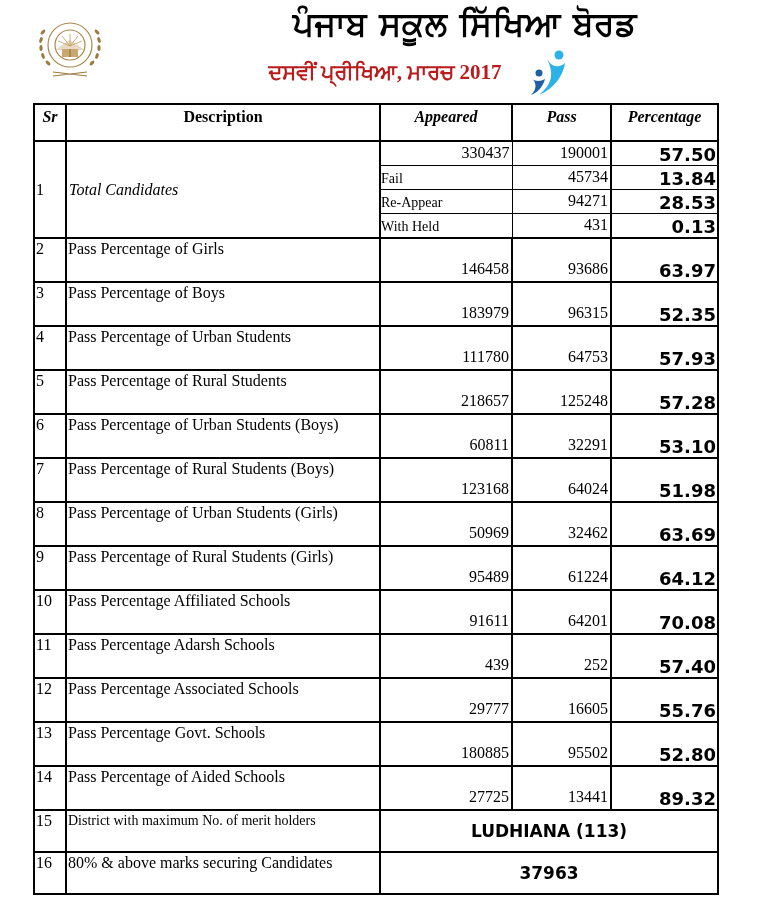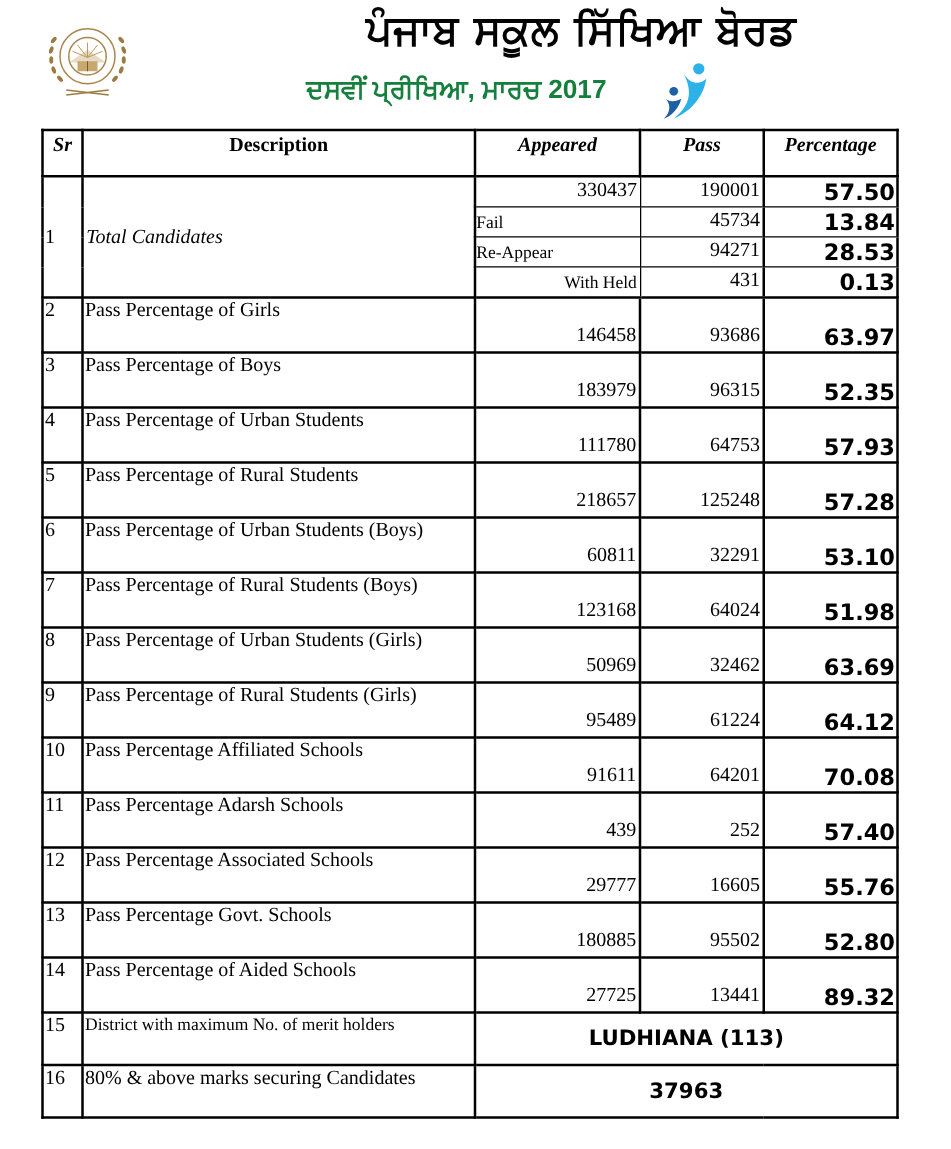--- a/index.html
+++ b/index.html
@@ -1,19 +1,19 @@
 <!DOCTYPE html>
 <html><head>
 <meta charset="utf-8">
 <style>
   html, body { margin: 0; padding: 0; background: #ffffff; }
   body { width: 761px; height: 919px; position: relative; overflow: hidden; font-family: "DejaVu Serif", serif; color: #000; }
   .logo { position: absolute; left: 33px; top: 10px; width: 74px; height: 74px; }
   .title-main { position: absolute; left: 217px; top: 4px; width: 420px; text-align: right; font-family: "DejaVu Sans", sans-serif; font-weight: bold; font-size: 33px; letter-spacing: 0.5px; color: #000; }
-  .title-sub { position: absolute; left: 245px; top: 60px; width: 280px; font-family: Liberation Sans, sans-serif; font-weight: bold; font-size: 21px; color: #15803d; }
+  .title-sub { position: absolute; left: 245px; top: 60px; width: 280px; text-align: center; font-family: Liberation Serif, serif; font-weight: bold; font-size: 21px; color: #b91c1c; }
   .brand { position: absolute; left: 527px; top: 48px; height: 52px; width: 230px; display: flex; align-items: center; }
   .brand svg { width: 44px; height: 50px; }
   .brand-text { font-family: "DejaVu Sans", sans-serif; font-size: 22px; color: #2cb2e8; margin-left: 6px; letter-spacing: 0.2px; }
 
   table.results { position: absolute; left: 33px; top: 103px; width: 684px; border-collapse: collapse; table-layout: fixed; }
   table.results td, table.results th { border: 2.5px solid #000; padding: 0 2px; vertical-align: top; font-family: "Liberation Serif", serif; font-size: 16px; line-height: 20px; }
   col.c-sr { width: 32px; }
   col.c-desc { width: 314px; }
   col.c-app { width: 132px; }
   col.c-pass { width: 99px; }
@@ -109,21 +109,21 @@
       <td class="sub-label">Fail</td>
       <td class="num">45734</td>
       <td class="pct">13.84</td>
     </tr>
     <tr class="sub">
       <td class="sub-label">Re-Appear</td>
       <td class="num">94271</td>
       <td class="pct">28.53</td>
     </tr>
     <tr class="sub">
-      <td class="sub-label" style="border-bottom-width:2.5px !important;text-align:right;">With Held</td>
+      <td class="sub-label" style="border-bottom-width:2.5px !important;">With Held</td>
       <td class="num" style="border-bottom-width:2.5px !important;">431</td>
       <td class="pct" style="border-bottom-width:2.5px !important;">0.13</td>
     </tr>
 
     <tr class="row">
       <td class="sr">2</td>
       <td class="desc">Pass  Percentage of Girls</td>
       <td class="num">146458</td>
       <td class="num">93686</td>
       <td class="pct">63.97</td>

